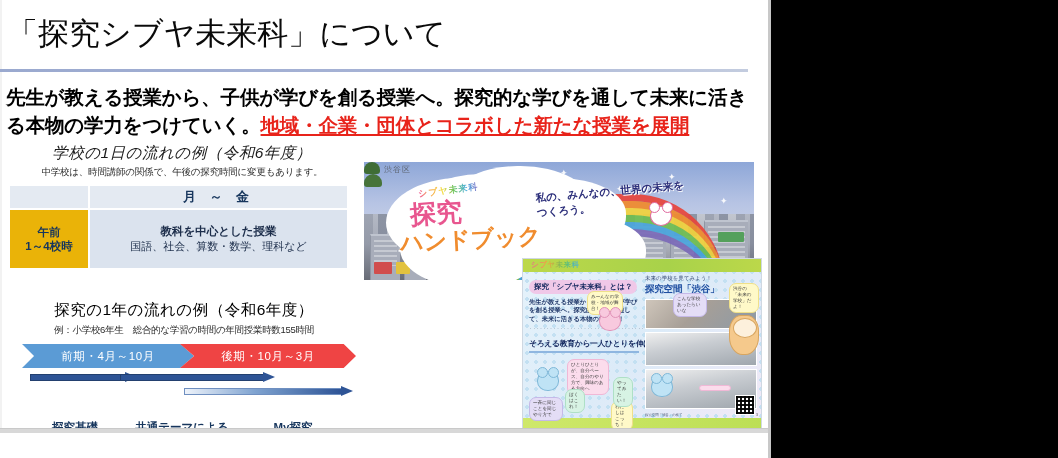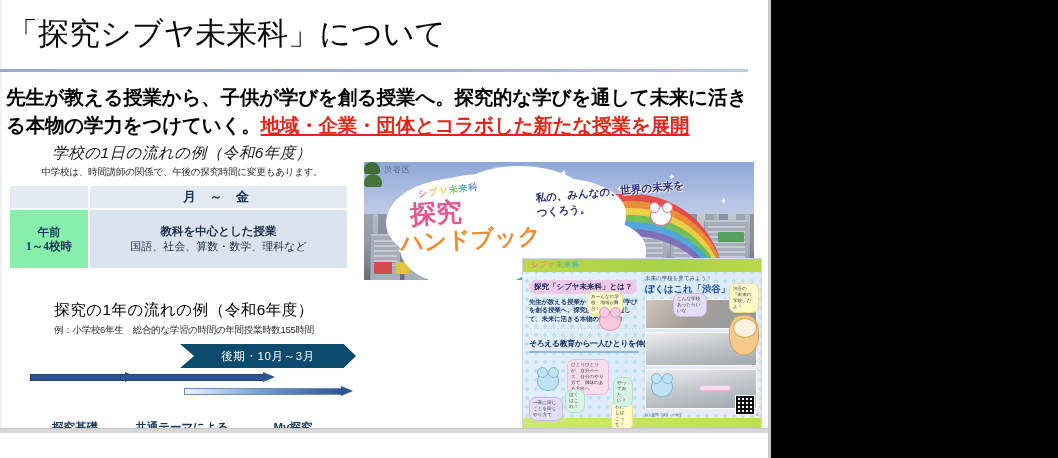--- a/index.html
+++ b/index.html
@@ -73,22 +73,22 @@
     margin-top: 5px; width: 341px; border-collapse: separate;
     border-spacing: 2px; table-layout: fixed;
   }
   .tbl td { vertical-align: middle; text-align: center; }
   .tbl .hdr-blank { width: 78px; height: 22px; background: #e4eaf2; }
   .tbl .hdr-main {
     background: #e4eaf2; color: #17365d; font-size: 13px;
     font-weight: bold; letter-spacing: 5px; height: 22px;
   }
   .tbl .side-light {
-    background: #86efac; color: #17365d; font-size: 11.5px;
-    font-weight: bold; line-height: 14px; padding: 15px 0; font-family: Liberation Serif, serif;
+    background: #eab308; color: #17365d; font-size: 11.5px;
+    font-weight: bold; line-height: 14px; padding: 15px 0;
   }
   .tbl .cell-light {
     background: #dbe3ee; color: #1c2d4a; font-size: 11.5px;
     line-height: 15px; padding: 6px 4px; font-weight: bold;
   }
   .tbl .cell-light .sub { font-weight: normal; font-size: 11px; }
   .tbl .side-dark {
     background: #19305c; color: #fff; font-size: 11.5px;
     font-weight: bold; line-height: 14px; padding: 6px 0;
   }
@@ -111,21 +111,21 @@
   .chev {
     position: absolute; top: 0; height: 24px;
     display: flex; align-items: center; justify-content: center;
     color: #fff; font-size: 11.5px; letter-spacing: 0.6px;
   }
   .chev.first {
     left: 14px; width: 172px; background: #5b9bd5;
     clip-path: polygon(0 0, 92% 0, 100% 50%, 92% 100%, 0 100%, 7% 50%);
   }
   .chev.second {
-    left: 172px; width: 176px; background: #0c4a6e;
+    left: 172px; width: 176px; background: #ef4444;
     clip-path: polygon(0 0, 93% 0, 100% 50%, 93% 100%, 0 100%, 8% 50%);
   }
   .arrows { position: relative; margin-top: 4px; height: 44px; width: 352px; }
   .ar { position: absolute; height: 11px; }
   .ar .bar {
     position: absolute; left: 0; top: 2px; height: 7px;
     background: #2e5496; border: 1px solid #23406f;
   }
   .ar .head {
     position: absolute; top: 0; width: 0; height: 0;
@@ -393,20 +393,21 @@
           </tr>
         </tbody>
           </table>
       </div>
 
       <div class="blockB">
         <div class="blockB-title">探究の1年の流れの例（令和6年度）</div>
         <div class="blockB-sub">例：小学校6年生　総合的な学習の時間の年間授業時数155時間</div>
 
         <div class="chevrons">
+          <div class="chev first">前期・4月～10月</div>
           <div class="chev second">後期・10月～3月</div>
         </div>
 
         <div class="arrows">
           <div class="ar ar1">
             <div class="bar"></div>
             <div class="head"></div>
           </div>
           <div class="ar ar2">
             <div class="bar"></div>
@@ -491,21 +492,21 @@
         <div class="bear blue" style="left:14px; top:112px;"></div>
         <div class="bear" style="left:62px; top:112px;"></div>
         <div class="bubble lav" style="left:6px; top:138px; width:34px;">一斉に同じことを同じやり方で</div>
         <div class="bubble pink" style="left:44px; top:100px; width:42px;">ひとりひとりが、自分ペース、自分のやり方で、興味のある方向へ</div>
         <div class="bubble mint" style="left:42px; top:130px; width:20px;">ぼくはこれ！</div>
         <div class="bubble" style="left:88px; top:142px; width:22px;">わたしはこっち！</div>
         <div class="bubble mint" style="left:90px; top:118px; width:20px;">やってみたい！</div>
 
         <div class="rpage">
           <div class="r-minor">未来の学校を見てみよう！</div>
-          <div class="r-title">ぼくはこれ「渋谷」</div>
+          <div class="r-title">探究空間「渋谷」</div>
           <div class="photo" style="margin-top:3px; height:30px;"></div>
           <div class="photo indoor" style="margin-top:3px; height:34px;"></div>
           <div class="photo indoor" style="margin-top:3px; height:40px;"></div>
           <div class="finetxt">探究空間「渋谷」の様子</div>
         </div>
         <div class="bubble lav" style="left:150px; top:34px; width:34px;">こんな学校あったらいいな</div>
         <div class="bubble" style="left:206px; top:24px; width:30px;">渋谷の「未来の学校」だよ！</div>
         <div class="bubble pink" style="left:176px; top:126px; width:32px;"></div>
         <div class="dog">
             <div class="face"></div>

